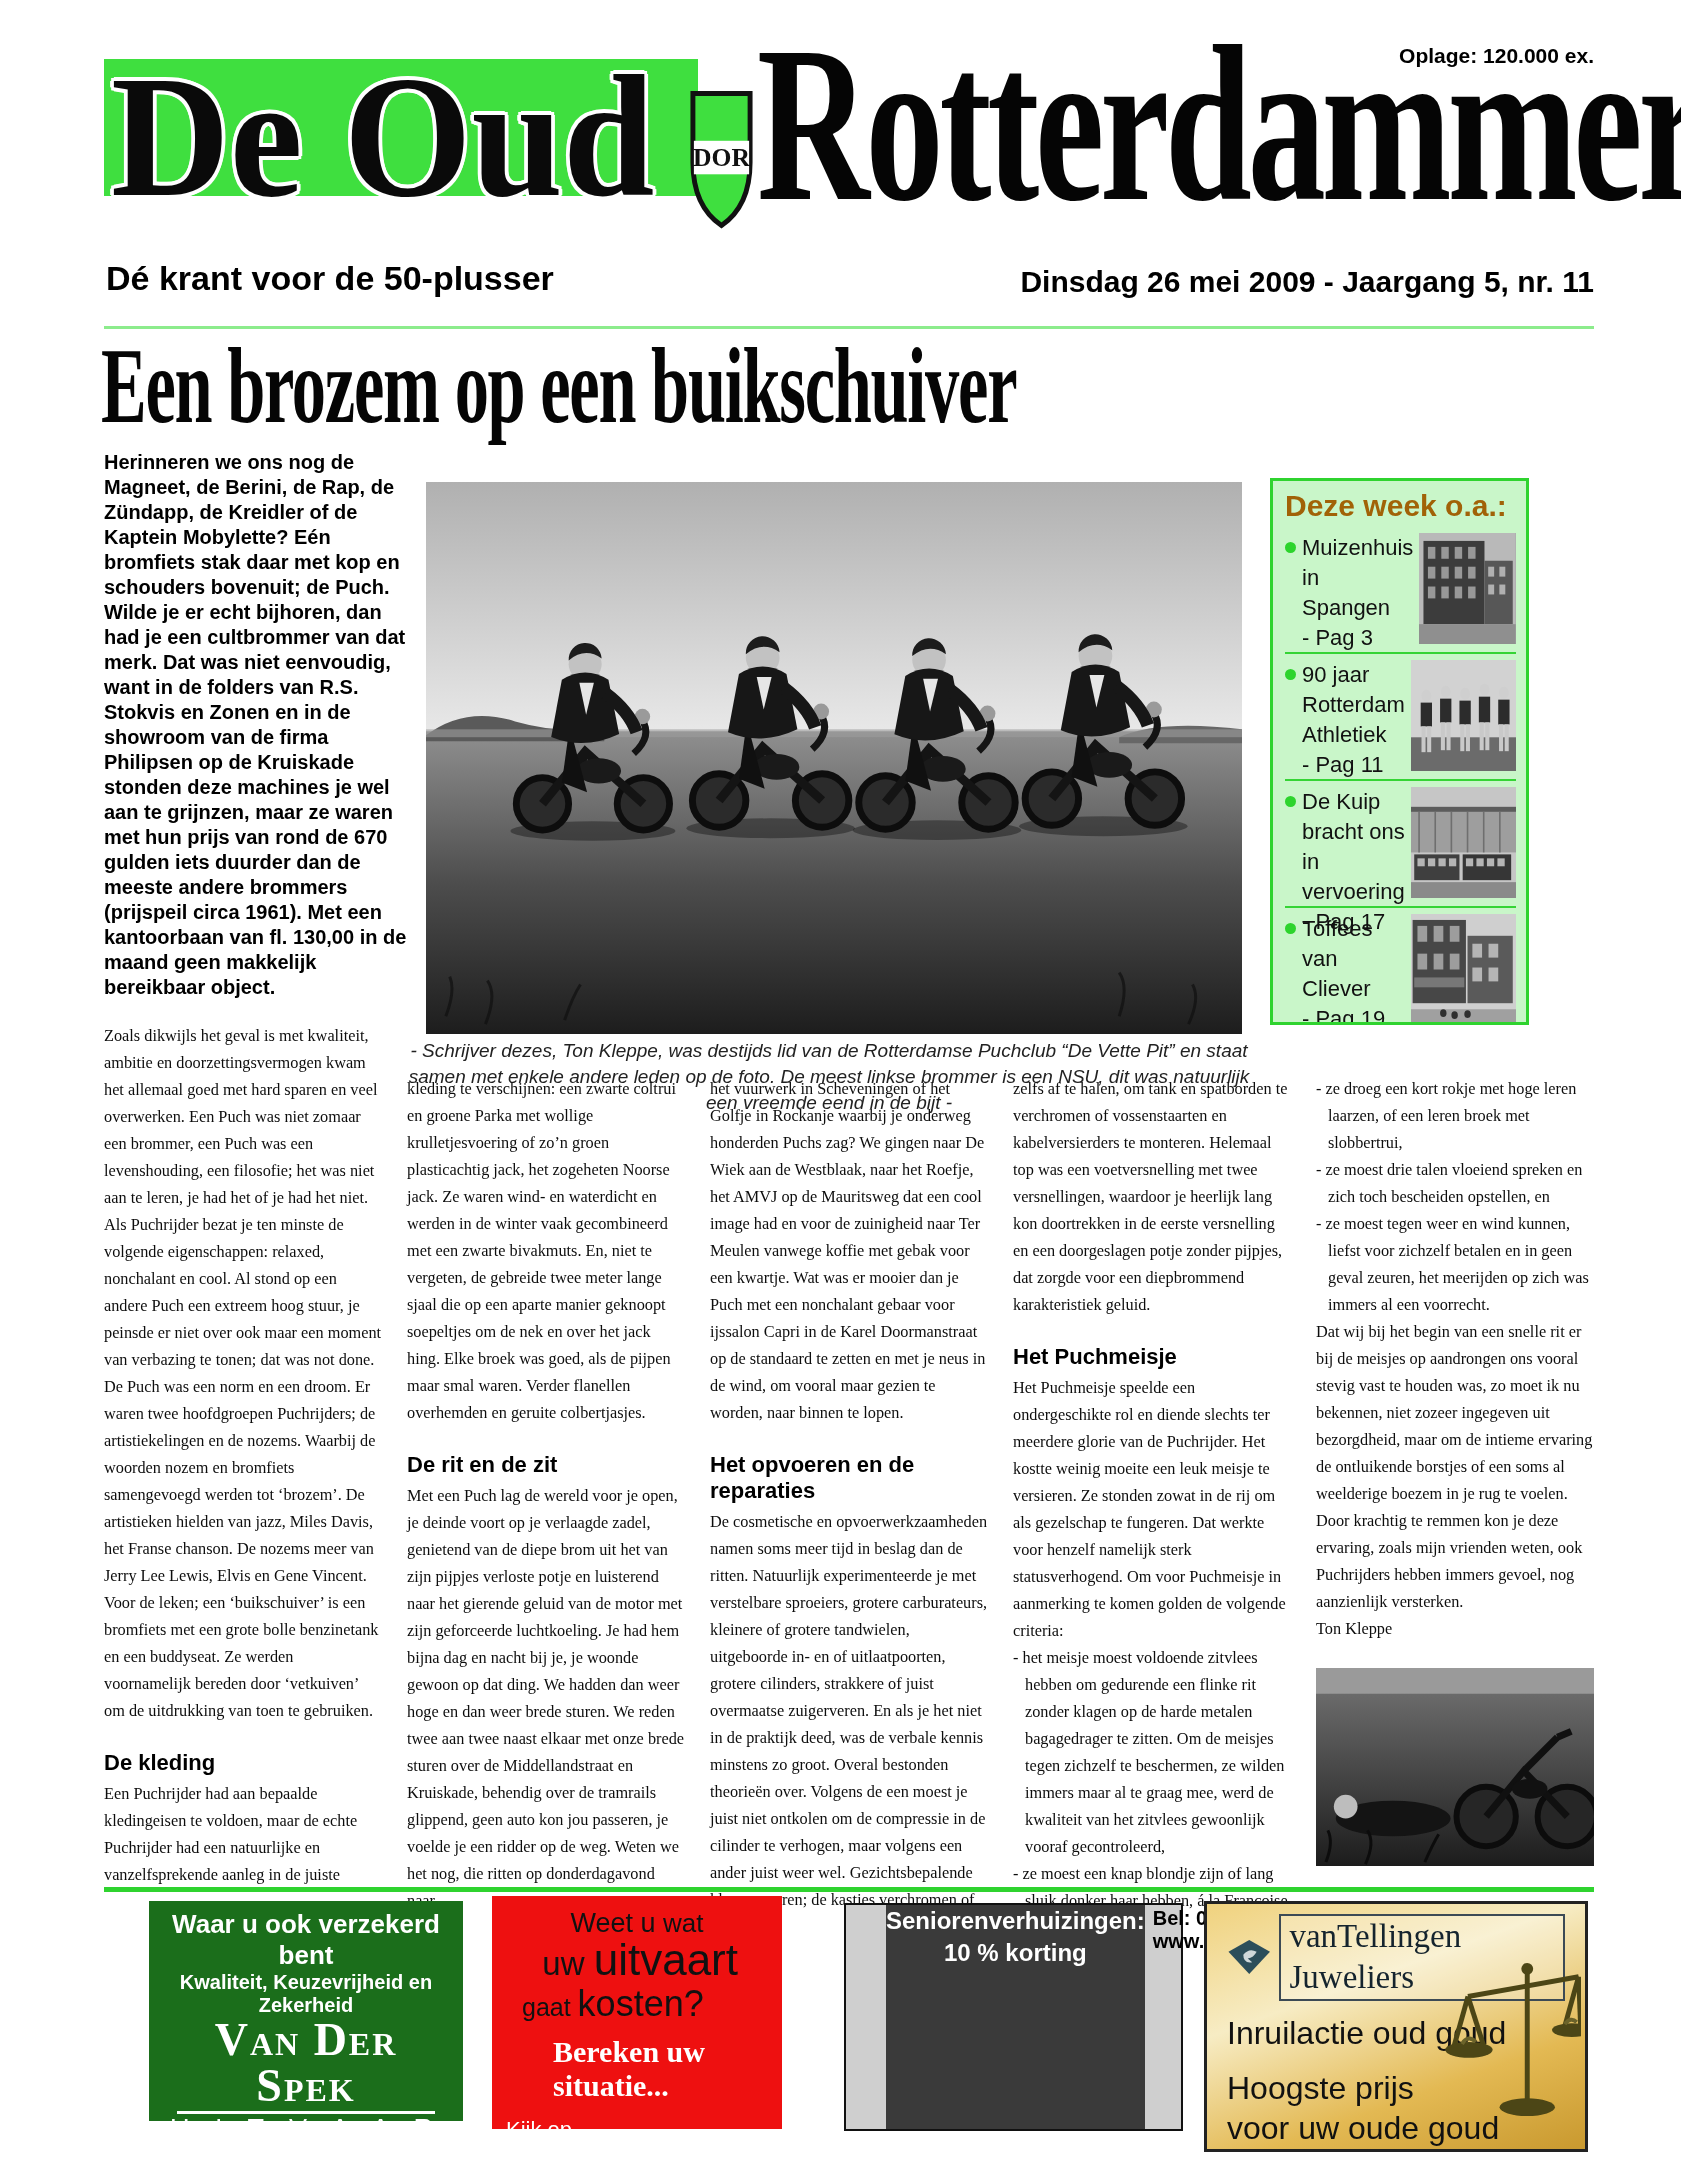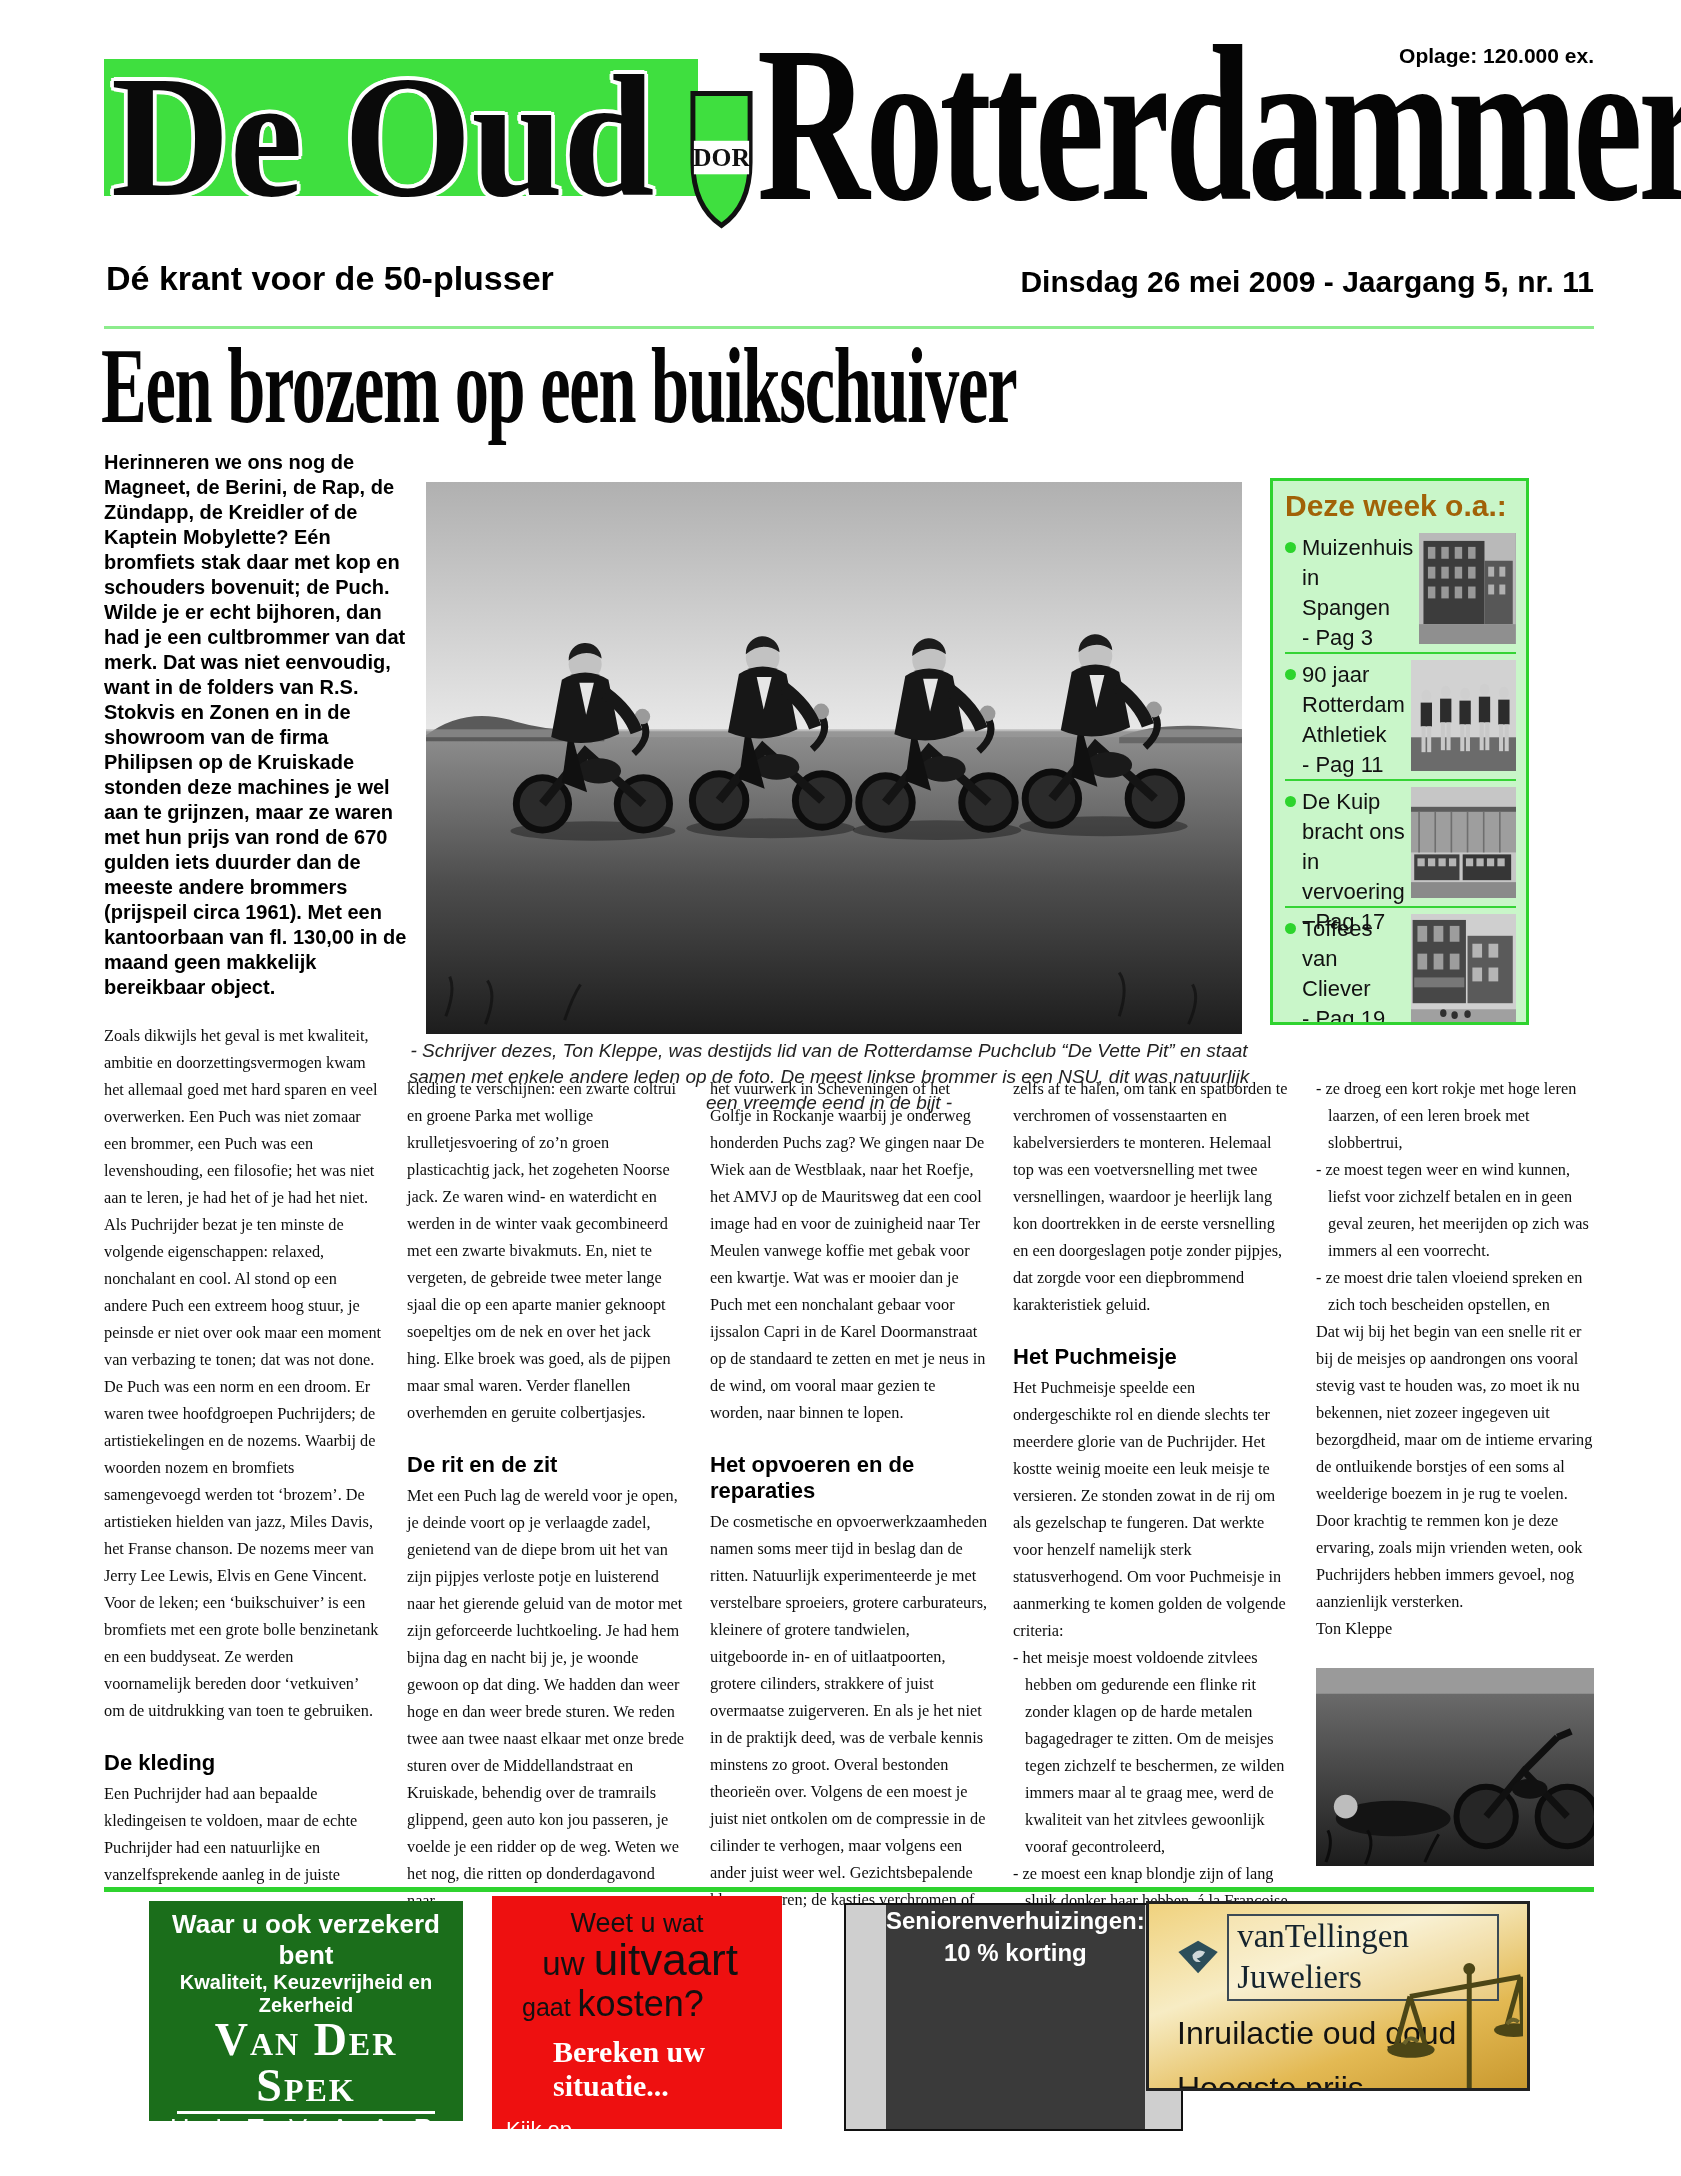--- a/index.html
+++ b/index.html
@@ -84,23 +84,23 @@
   .red-url{color:#fff;font-size:24px;}
 
   .ad-hvos{left:740px;top:2px;width:339px;height:228px;border:2px solid #111;background:#cfcfcf;
            display:flex;padding-left:40px;}
   .hvos-head{background:#3a3a3a;color:#fff;text-align:center;font:700 24px/32px "Liberation Sans",sans-serif;}
   .hvos-photo{flex:1;background:#8b8b8b;border-radius:6px;}
   .hvos-photo svg{display:block;width:100%;height:100%;}
   .hvos-foot{display:flex;justify-content:space-between;padding:2px 8px 4px 8px;
              font:700 20px/23px "Liberation Sans",sans-serif;color:#000;}
 
-  .ad-tel{left:1042px;top:0;width:384px;height:190px;border:3px solid #222;
+  .ad-tel{left:1100px;top:0;width:384px;height:251px;border:3px solid #222;
           background:linear-gradient(160deg,#f0d27e 0%,#f7ecc4 35%,#e3b953 70%,#c9992f 100%);
-          padding:10px 28px;color:#111;position:absolute;overflow:hidden;}
+          padding:10px 20px;color:#111;position:absolute;overflow:hidden;}
   .tel-logo-row{display:flex;align-items:center;gap:8px;}
   .tel-brand{font:400 33px "Liberation Serif",serif;color:#15242e;border:2px solid #3c4a55;
              padding:0 8px;line-height:1.25;background:rgba(255,255,255,.25);}
   .tel-action{font:400 32px "Liberation Sans",sans-serif;margin-top:14px;}
   .tel-price{font:400 32px/40px "Liberation Sans",sans-serif;margin-top:16px;}
   .tel-scales{position:absolute;right:4px;top:51px;width:149px;height:166px;}
 </style>
 </head>
 <body>
 
@@ -341,22 +341,22 @@
     </div>
     <div class="col pad">
       <p>zelfs af te halen, om tank en spatborden te verchromen of vossenstaarten en kabelversierders te monteren. Helemaal top was een voetversnelling met twee versnellingen, waardoor je heerlijk lang kon doortrekken in de eerste versnelling en een doorgeslagen potje zonder pijpjes, dat zorgde voor een diepbrommend karakteristiek geluid.</p>
       <h3>Het Puchmeisje</h3>
       <p>Het Puchmeisje speelde een ondergeschikte rol en diende slechts ter meerdere glorie van de Puchrijder. Het kostte weinig moeite een leuk meisje te versieren. Ze stonden zowat in de rij om als gezelschap te fungeren. Dat werkte voor henzelf namelijk sterk statusverhogend. Om voor Puchmeisje in aanmerking te komen golden de volgende criteria:</p>
       <p class="hang">- het meisje moest voldoende zitvlees hebben om gedurende een flinke rit zonder klagen op de harde metalen bagagedrager te zitten. Om de meisjes tegen zichzelf te beschermen, ze wilden immers maar al te graag mee, werd de kwaliteit van het zitvlees gewoonlijk vooraf gecontroleerd,</p>
       <p class="hang">- ze moest een knap blondje zijn of lang sluik donker haar hebben, á la Francoise Hardy,</p>
     </div>
     <div class="col pad">
       <p class="hang">- ze droeg een kort rokje met hoge leren laarzen, of een leren broek met slobbertrui,</p>
+      <p class="hang">- ze moest drie talen vloeiend spreken en zich toch bescheiden opstellen, en</p>
       <p class="hang">- ze moest tegen weer en wind kunnen, liefst voor zichzelf betalen en in geen geval zeuren, het meerijden op zich was immers al een voorrecht.</p>
-      <p class="hang">- ze moest drie talen vloeiend spreken en zich toch bescheiden opstellen, en</p>
       <p>Dat wij bij het begin van een snelle rit er bij de meisjes op aandrongen ons vooral stevig vast te houden was, zo moet ik nu bekennen, niet zozeer ingegeven uit bezorgdheid, maar om de intieme ervaring de ontluikende borstjes of een soms al weelderige boezem in je rug te voelen. Door krachtig te remmen kon je deze ervaring, zoals mijn vrienden weten, ook Puchrijders hebben immers gevoel, nog aanzienlijk versterken.</p>
       <p class="byline">Ton Kleppe</p>
       <div class="art-photo">
         <svg viewBox="0 0 281 200" preserveAspectRatio="none">
           <defs>
               <linearGradient id="g2" x1="0" y1="0" x2="0" y2="1">
             <stop offset="0" stop-color="#767676"></stop>
                 <stop offset="1" stop-color="#1c1c1c"></stop>
               </linearGradient>
             </defs>

